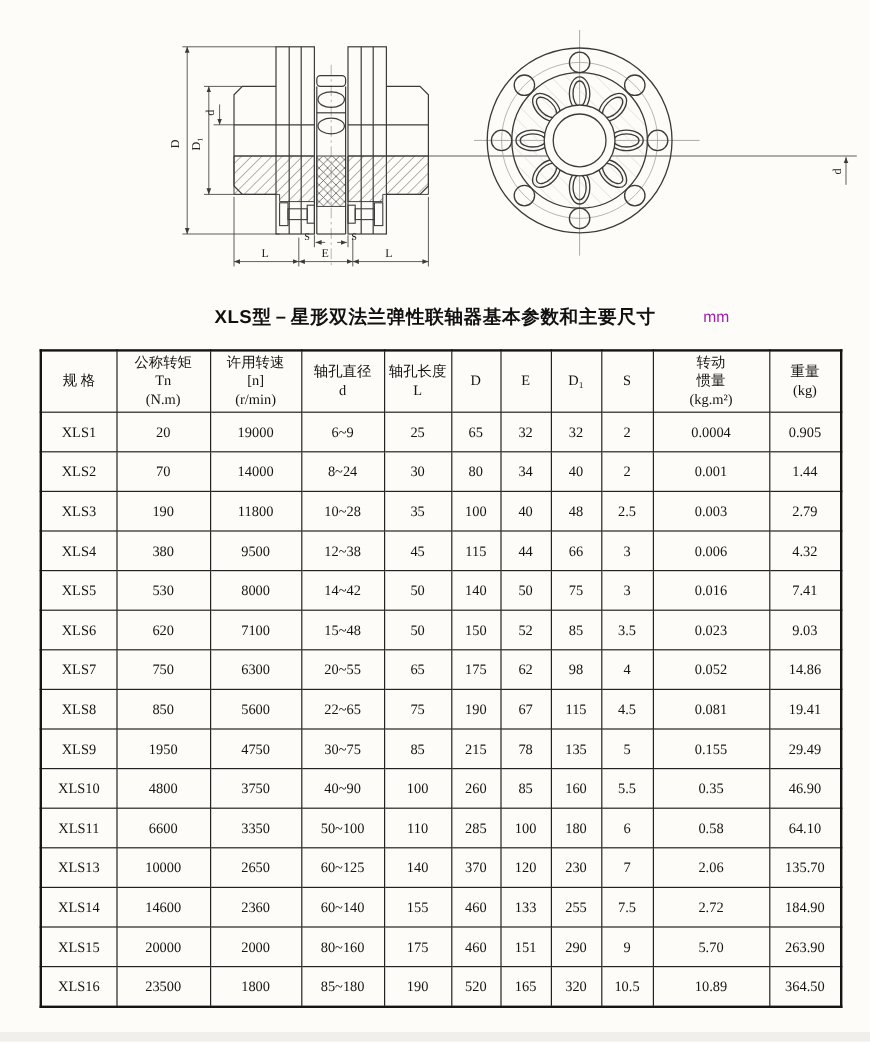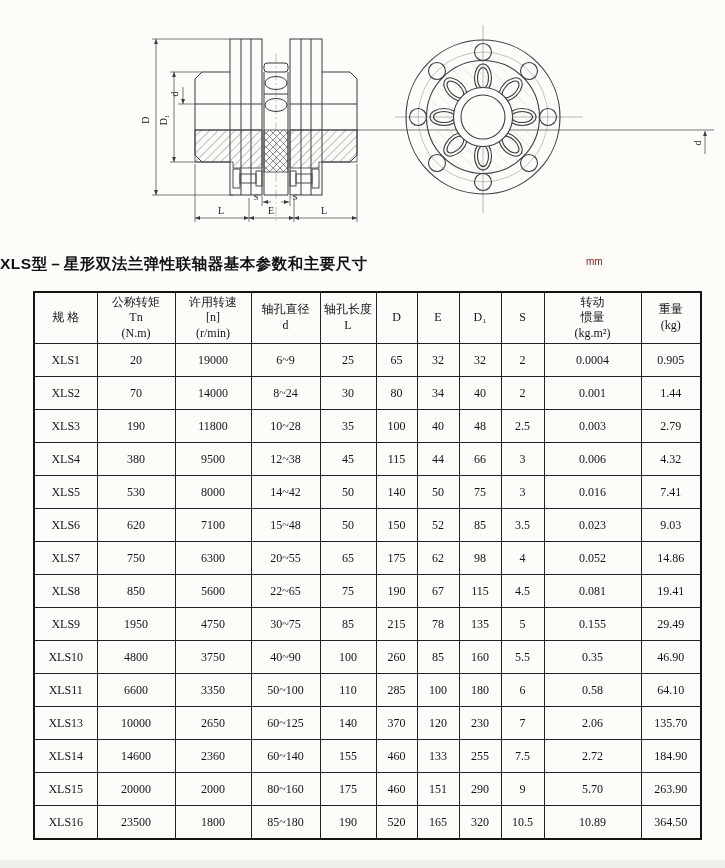--- a/index.html
+++ b/index.html
@@ -7,29 +7,30 @@
     width:725px;height:868px;
     background:#fdfcf8;
     font-family:"Liberation Serif","DejaVu Serif",serif;
     color:#141414;
     position:relative;
     overflow:hidden;
   }
   .drawing{position:absolute;left:0;top:0;}
   .title-row{
     position:absolute;left:0;top:254px;width:725px;height:22px;
+    text-align:center;
   }
   .title{
     font-family:"Liberation Sans","DejaVu Sans",sans-serif;
     font-weight:700;font-size:15.5px;letter-spacing:0.5px;color:#111;
   }
   .unit{
     position:absolute;left:586px;top:2px;
     font-family:"Liberation Sans","DejaVu Sans",sans-serif;
-    font-size:10px;color:#7f1d1d;
+    font-size:13px;color:#a21caf;
   }
   table.params{
     position:absolute;left:33px;top:291px;width:667px;
     border-collapse:collapse;table-layout:fixed;
     border:2px solid #151515;
     font-size:12px;
   }
   table.params th, table.params td{
     border:1px solid #232323;
     text-align:center;vertical-align:middle;

